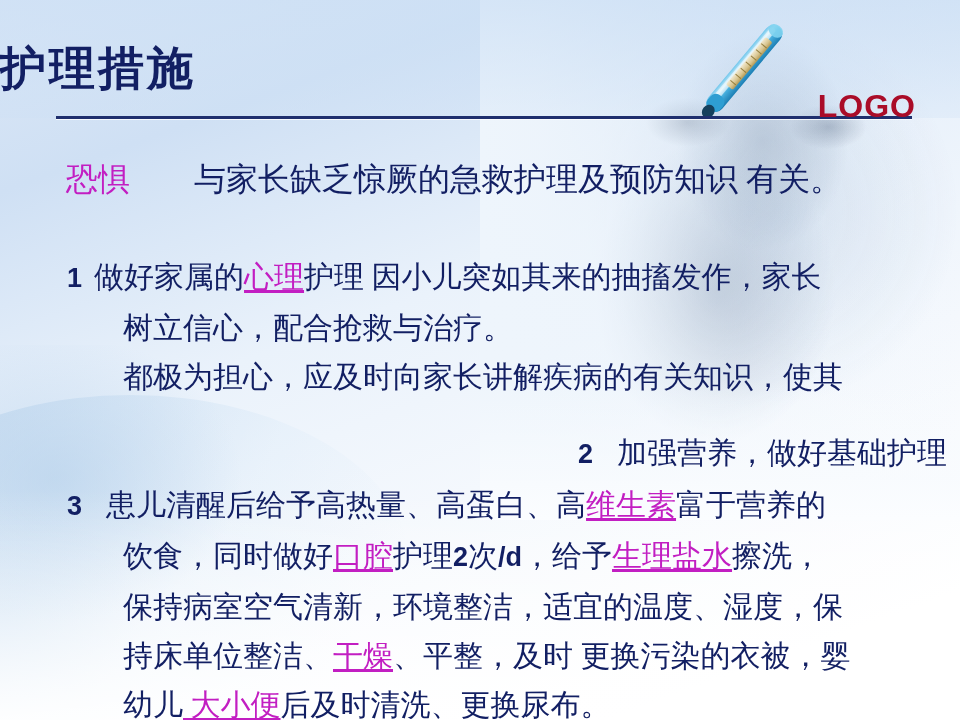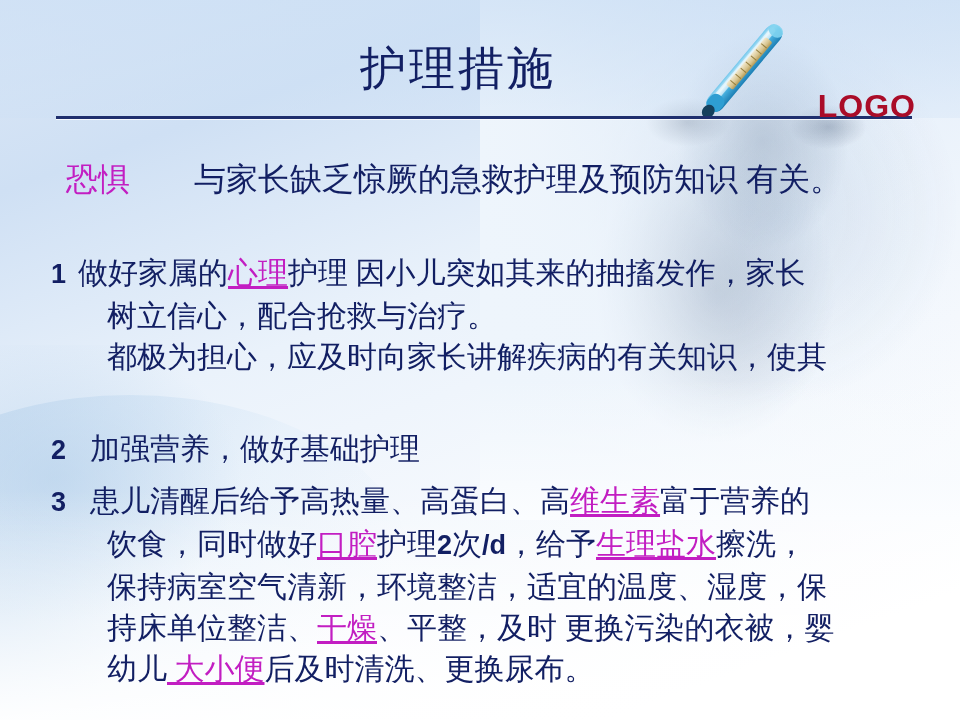--- a/index.html
+++ b/index.html
@@ -98,25 +98,25 @@
     width: 856px;
     height: 3px;
     background: #1f2f6e;
     box-shadow: 0 1px 0 rgba(255,255,255,0.8);
   }
   .slide-title {
     position: absolute;
     left: 0;
     top: 38px;
     width: 916px;
-    text-align: center;
+    text-align: left;
     font-size: 46px;
     letter-spacing: 3px;
     color: #121f63;
-    font-weight: 400;
+    font-weight: 700;
   }
 
   
   .thermometer {
     position: absolute;
     left: 678px;
     top: 8px;
     width: 130px;
     height: 125px;
     pointer-events: none;
@@ -153,28 +153,28 @@
     white-space: nowrap;
   }
   .kw-magenta {
     color: #c21ec2;
   }
   .gap-wide { display: inline-block; width: 64px; }
   .gap-sm { display: inline-block; width: 12px; }
 
   .item {
     position: absolute;
-    left: 51px;
+    left: 67px;
     width: 880px;
     font-size: 30px;
     color: #121f63;
-    line-height: 41px;
+    line-height: 49px;
   }
   .item-1 { top: 252px; }
-  .item-2 { top: 428px; }
+  .item-2 { top: 428px; text-align: right; }
   .item-3 { top: 472px; margin-top: 8px; }
 
   .num {
     font-family: "Liberation Sans", sans-serif;
     font-weight: bold;
     font-size: 27px;
     color: #121f63;
   }
   .item-body {
     display: inline;

